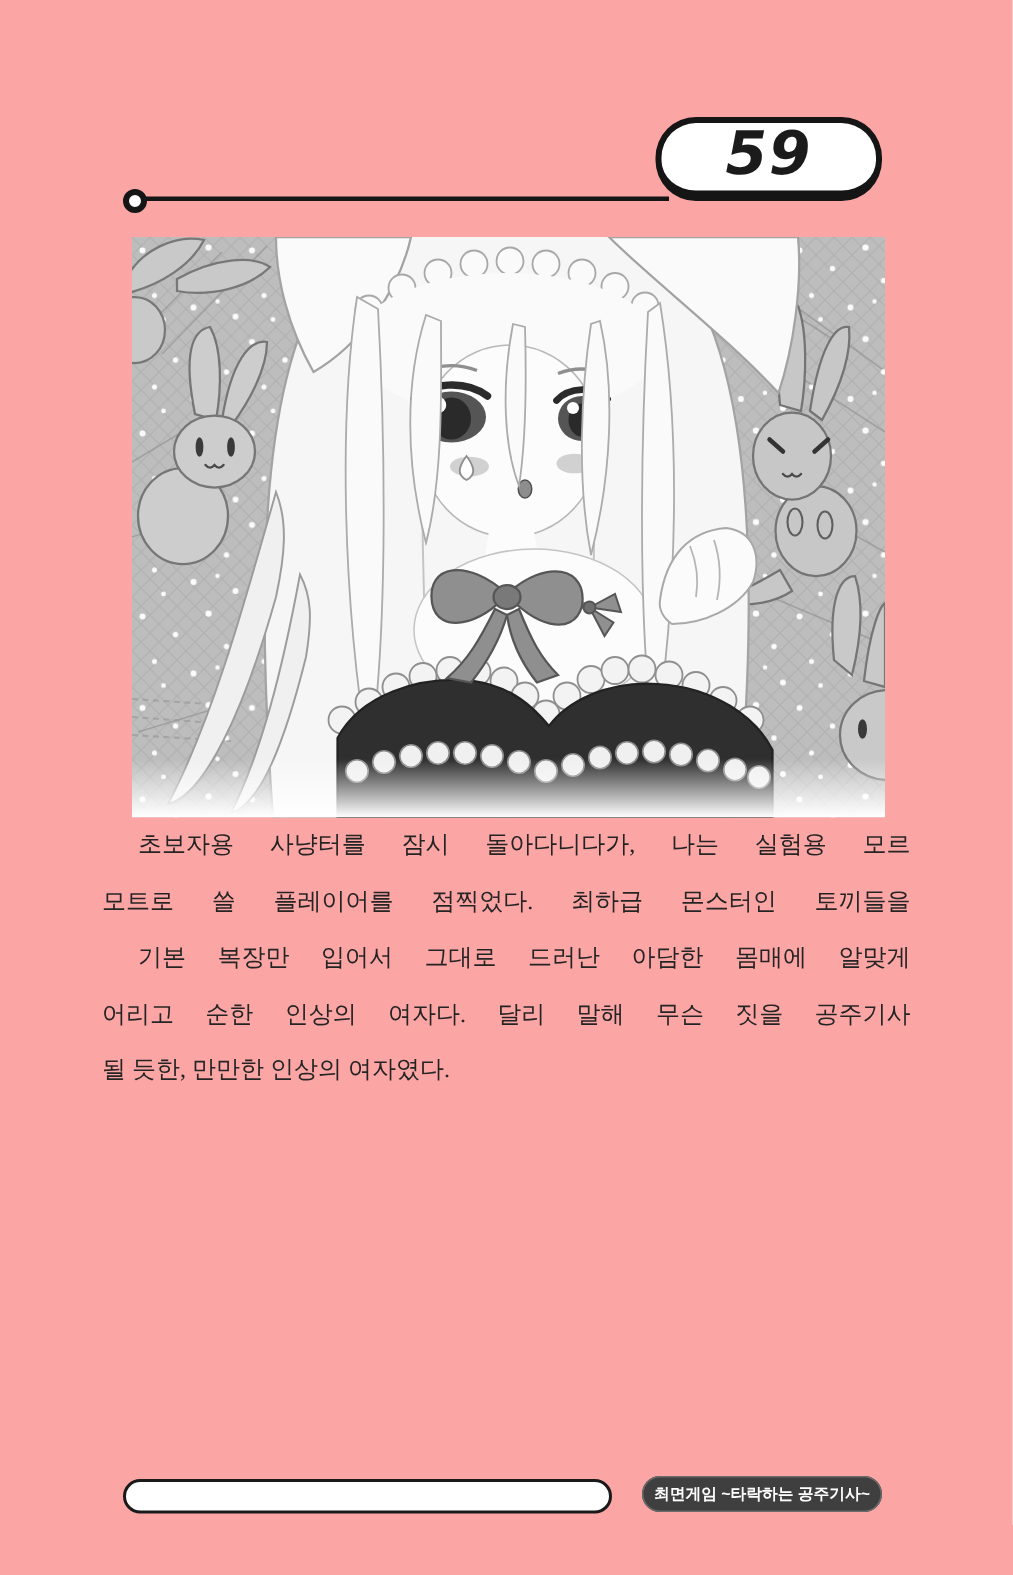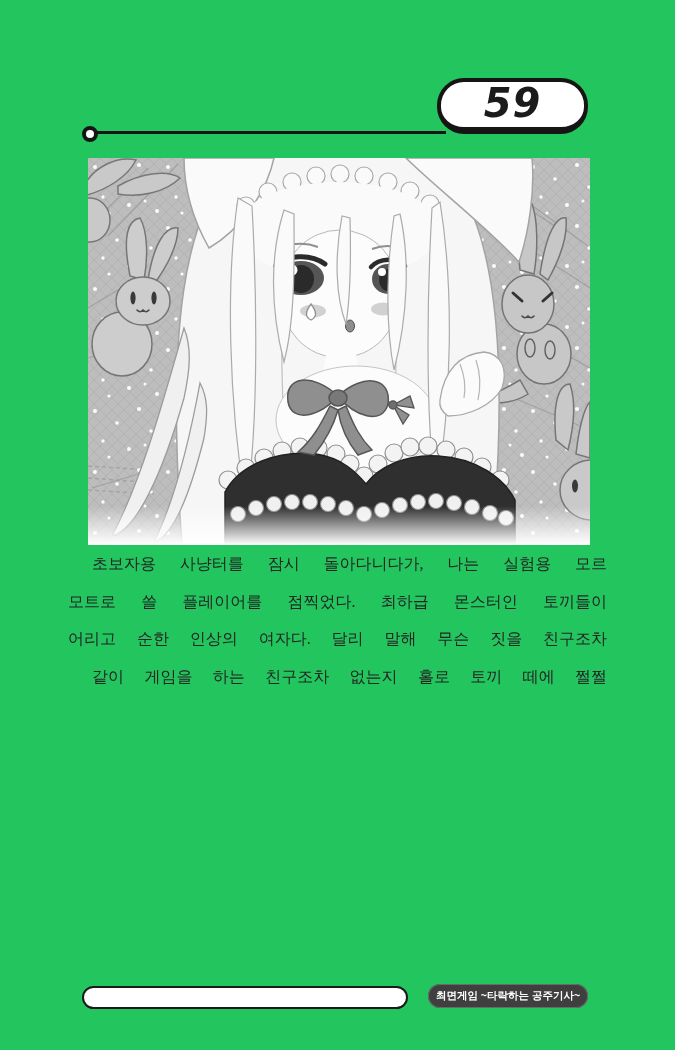--- a/index.html
+++ b/index.html
@@ -1,20 +1,20 @@
 <!DOCTYPE html>
 <html><head>
 <meta charset="utf-8">
 <style>
   html,body{margin:0;padding:0;}
   body{
     width:675px;height:1050px;background:#ffffff;overflow:hidden;position:relative;
     font-family:"Liberation Serif","DejaVu Serif",serif;color:#242424;
   }
-  .page{position:absolute;inset:0;background:#22c55e;}
+  .page{position:absolute;inset:0;background:#fca5a5;}
 
   
   .ring{
     position:absolute;left:82px;top:126px;width:8px;height:8px;
     border:4px solid #151515;border-radius:50%;background:#fff;
   }
   .hrule{position:absolute;left:96px;top:131px;width:350px;height:3px;background:#151515;}
   .pagenum-badge{
     position:absolute;left:437px;top:78px;width:151px;height:56px;box-sizing:border-box;
     background:#fff;border:4px solid #151515;border-bottom-width:7px;border-radius:27px;
@@ -282,23 +282,24 @@
           <circle cx="305" cy="247" r="4" fill="#6f6f6f"></circle>
         </g>
       </g>
     </g>
 
     <rect x="0" y="348" width="502" height="39" fill="url(#fade)"></rect>
   </svg>
 
   <div class="textblock">
     <div class="ln j ind">초보자용 사냥터를 잠시 돌아다니다가, 나는 실험용 모르</div>
-    <div class="ln j">모트로 쓸 플레이어를 점찍었다. 최하급 몬스터인 토끼들이</div>
-    <div class="ln j">어리고 순한 인상의 여자다. 달리 말해 무슨 짓을 친구조차</div>
-    <div class="ln j ind">같이 게임을 하는 친구조차 없는지 홀로 토끼 떼에 쩔쩔</div>
+    <div class="ln j">모트로 쓸 플레이어를 점찍었다. 최하급 몬스터인 토끼들을</div>
+    <div class="ln j ind">기본 복장만 입어서 그대로 드러난 아담한 몸매에 알맞게</div>
+    <div class="ln j">어리고 순한 인상의 여자다. 달리 말해 무슨 짓을 공주기사</div>
+    <div class="ln">될 듯한, 만만한 인상의 여자였다.</div>
   </div>
 
   <div class="footer-pill"></div>
   <div class="footer-badge">
     <span>최면게임 ~타락하는 공주기사~</span>
   </div>
 
 </div>
 
 </body></html>

